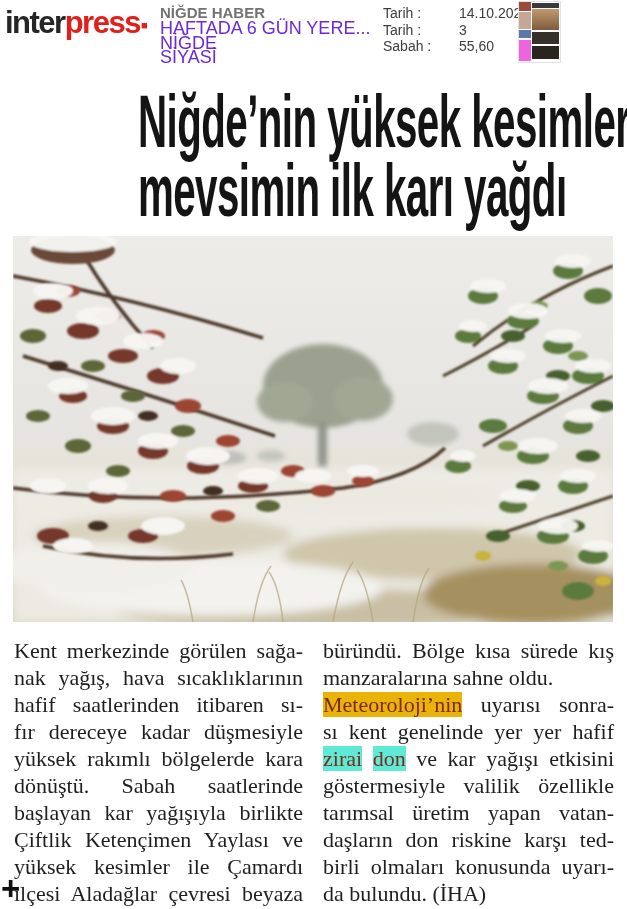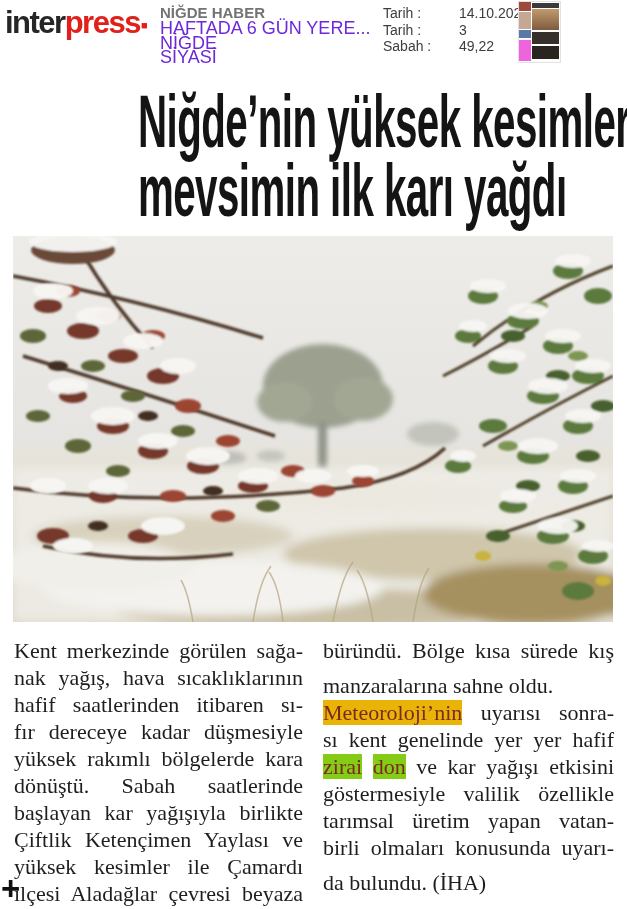--- a/index.html
+++ b/index.html
@@ -46,23 +46,23 @@
   .photo { position:absolute; left:13px; top:236px; width:600px; height:386px;
            overflow:hidden; background:#e8e7e3; }
   .photo svg { display:block; width:100%; height:100%; }
 
   
   .col { position:absolute; top:637px; font-family:"Liberation Serif", serif;
          font-size:22px; line-height:27px; color:#1e1e1e; }
   .col-left  { left:14px;  width:289px; }
   .col-right { left:323px; width:291px; }
   .tl { height:27px; text-align:justify; text-align-last:justify; white-space:nowrap; }
-  .tl.endline { text-align:center; text-align-last:left;margin-top:8px; }
+  .tl.endline { text-align:center; text-align-last:left; }
   .hl-green { background:#eab308; color:#7a2a1c; }
-  .hl-cyan  { background:#84cc16; color:#7a2a1c; }
+  .hl-cyan  { background:#5eead4; color:#7a2a1c; }
 
   
   .plus { position:absolute; left:1px; top:872px; font-size:33px; font-weight:bold;
           color:#101010; line-height:33px; }
 </style>
 </head>
 <body>
 
 <div class="page">
 
@@ -74,21 +74,21 @@
     <div class="sub">NİĞDE</div>
     <div class="sub">SİYASİ</div>
   </div>
 
   <div class="meta">
     <span>Tarih :</span>
     <span>14.10.2025</span>
     <span>Tarih :</span>
     <span>3</span>
     <span>Sabah :</span>
-    <span>49,22</span>
+    <span>55,60</span>
   </div>
 
   <div class="thumb">
     <div class="t1"></div>
     <div class="t2"></div>
     <div class="t3"></div>
     <div class="t4"></div>
     <div class="t5"></div>
     <div class="t6"></div>
     <div class="t7"></div>
@@ -308,19 +308,20 @@
   </div>
 
   <div class="col col-right">
     <div class="tl">büründü. Bölge kısa sürede kış</div>
     <div class="tl endline">manzaralarına sahne oldu.</div>
     <div class="tl"><span class="hl-green">Meteoroloji’nin</span> <span>uyarısı sonra-</span></div>
     <div class="tl">sı kent genelinde yer yer hafif</div>
     <div class="tl"><span class="hl-cyan">zirai</span> <span class="hl-cyan">don</span> <span>ve kar yağışı etkisini</span></div>
     <div class="tl">göstermesiyle valilik özellikle</div>
     <div class="tl">tarımsal üretim yapan vatan-</div>
+    <div class="tl">daşların don riskine karşı ted-</div>
     <div class="tl">birli olmaları konusunda uyarı-</div>
     <div class="tl endline">da bulundu. (İHA)</div>
   </div>
 
   <div class="plus">+</div>
 
 </div>
 
 </body></html>

